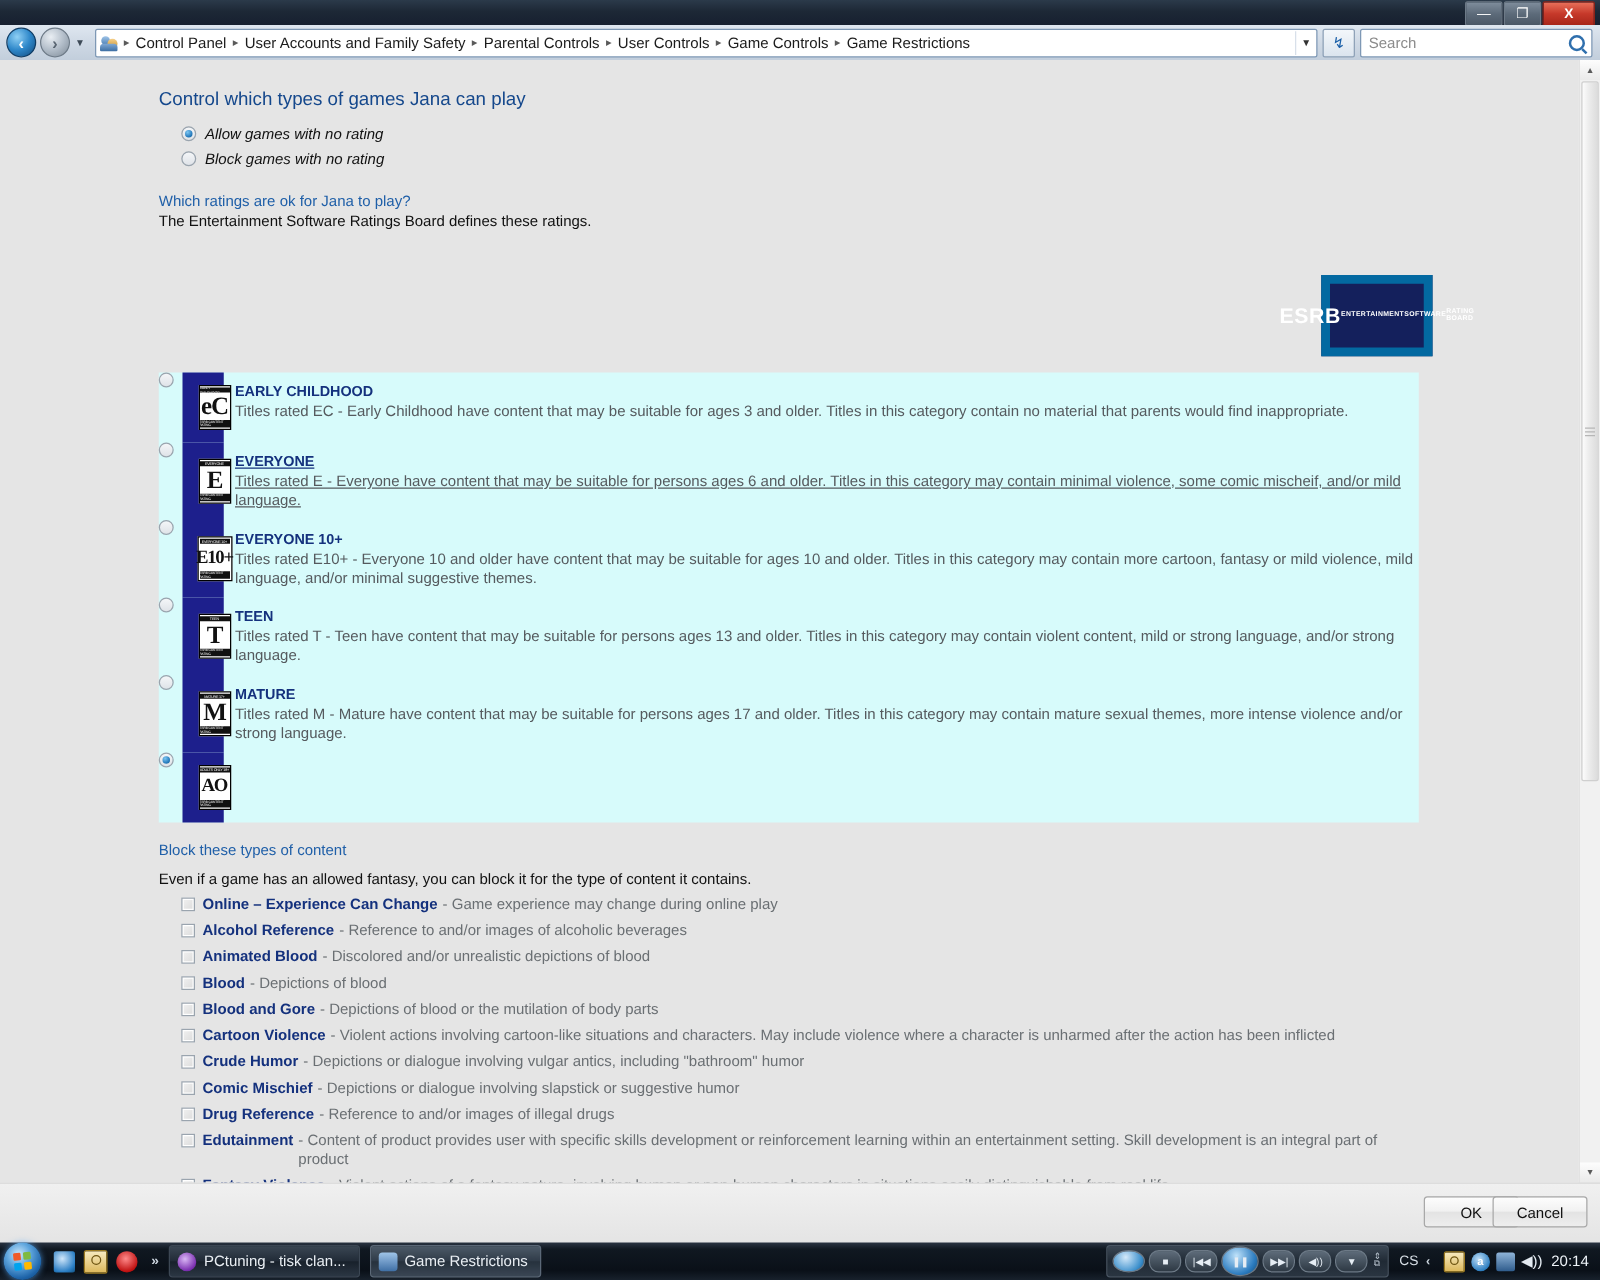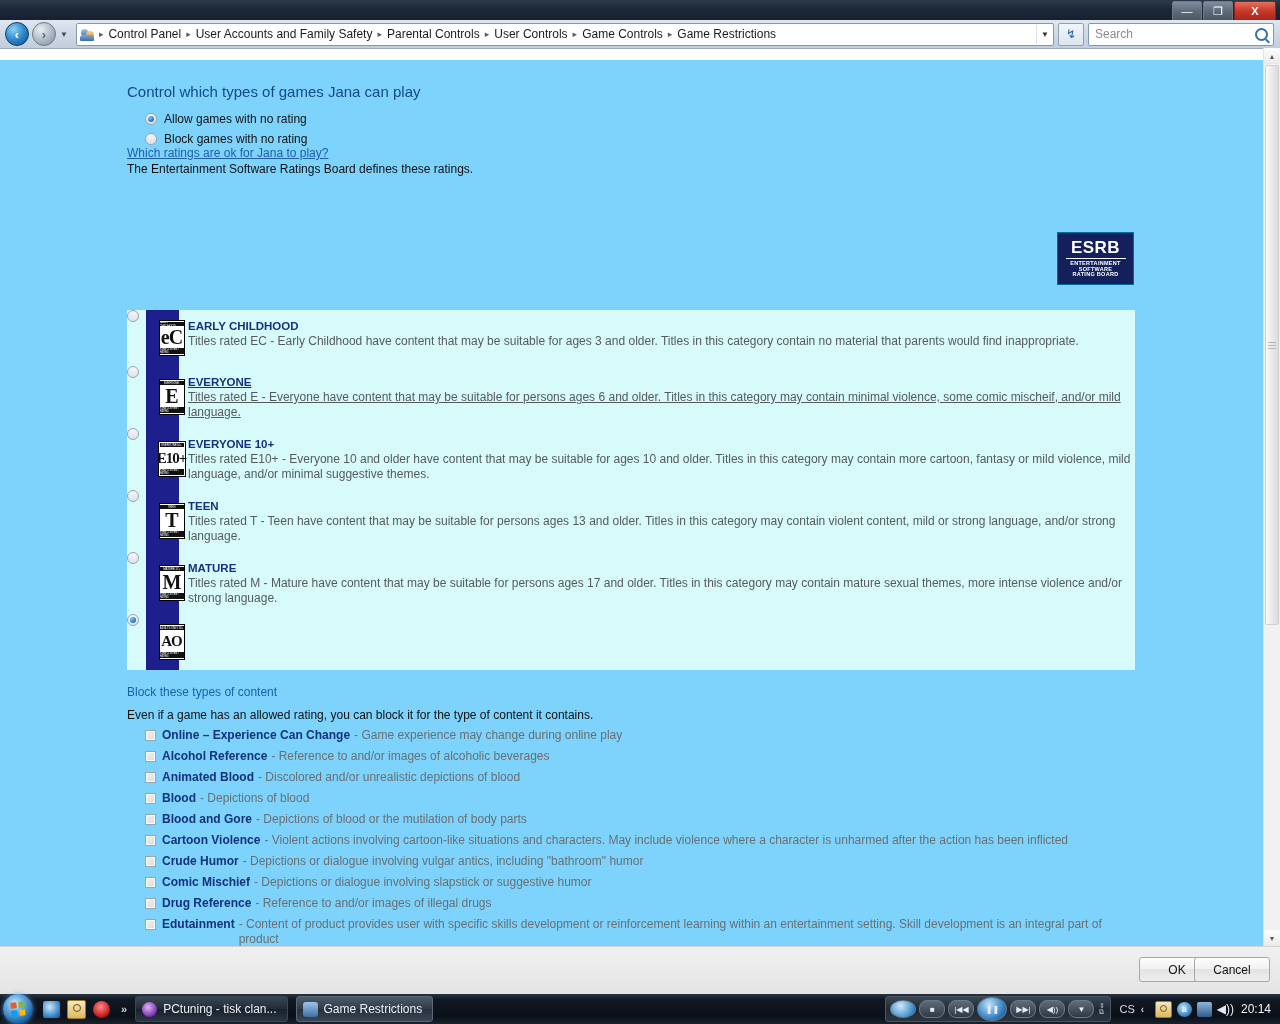--- a/index.html
+++ b/index.html
@@ -93,50 +93,50 @@
   .searchbox .ph{color:#8b8b8b;font-size:12px;flex:1;}
   .magn{
     width:13px;height:13px;margin-right:5px;border:2px solid #2f6fad;border-radius:50%;
     position:relative;box-sizing:border-box;flex:none;
   }
   .magn:after{content:"";position:absolute;right:-4px;bottom:-3px;width:5px;height:2px;
     background:#2f6fad;transform:rotate(45deg);}
 
   
   .content{
-    position:absolute;left:0;top:60px;width:1264px;height:898px;
-    background:#7dd3fc;overflow:hidden;
+    position:absolute;left:0;top:48px;width:1264px;height:898px;
+    background:#e5e5e5;overflow:hidden;
   }
   .inner{padding:22px 0 0 127px;}
 
   h1.pagetitle{
     margin:0 0 0 0;font-size:15px;font-weight:normal;color:#15488c;line-height:20px;
   }
   .q{font-size:12px;color:#1f5fa8;margin-top:18px;}
-  .radiorow{display:flex;align-items:center;margin-top:6px;margin-left:18px;}
+  .radiorow{display:flex;align-items:center;margin-top:6px;margin-left:18px;font-style:italic;}
   .radiorow.first{margin-top:10px;}
   .rad{
     width:12px;height:12px;border-radius:50%;flex:none;margin-right:7px;
     background:linear-gradient(to bottom,#f4f6f8,#dfe3e8);
     border:1px solid #9aa4ae;box-sizing:border-box;position:relative;
   }
   .rad.on:after{
     content:"";position:absolute;left:2px;top:2px;width:6px;height:6px;border-radius:50%;
     background:radial-gradient(circle at 35% 30%,#7cc6f2 0%,#2a7fc0 60%,#11578f 100%);
   }
   .radlabel{font-size:12px;color:#111;}
 
-  .q2{font-size:12px;color:#1f5fa8;text-decoration:underline;}
+  .q2{font-size:12px;color:#1f5fa8;margin-top:20px;}
   .sub{font-size:12px;color:#111;margin-top:2px;}
 
   
   .esrb{
     position:absolute;left:1057px;top:172px;width:75px;height:51px;
-    background:#14205c;border:1px solid #0369a1;
-    display:flex;flex-direction:column;align-items:center;justify-content:center;
+    background:#14205c;border:7px solid #0369a1;
+    display:flex;flex-direction:row;align-items:center;justify-content:center;
     color:#ffffff;line-height:1;
   }
   .esrb .big{font-size:17px;font-weight:bold;letter-spacing:0.5px;}
   .esrb .rule{width:60px;height:1px;background:#ffffff;margin:2px 0 2px 0;}
   .esrb .sm{font-size:5.5px;font-weight:bold;letter-spacing:0.3px;}
 
   
   .ratings{
     position:absolute;left:127px;top:250px;width:1008px;
     background:#d7fbfb;
@@ -489,21 +489,21 @@
             <span class="bot">ESRB CONTENT RATING</span>
           </div>
         </div>
         <div class="txtcell">
         </div>
       </div>
 
     </div>
 
     <div class="blockhead">Block these types of content</div>
-    <div class="blocksub">Even if a game has an allowed rating, you can block it for the type of content it contains.</div>
+    <div class="blocksub">Even if a game has an allowed fantasy, you can block it for the type of content it contains.</div>
 
     <div class="blocklist">
       <div class="blockrow">
         <span class="cb"></span>
         <span class="bname">Online – Experience Can Change</span>
         <span class="bdesc">- Game experience may change during online play</span>
       </div>
       <div class="blockrow">
         <span class="cb"></span>
         <span class="bname">Alcohol Reference</span>

